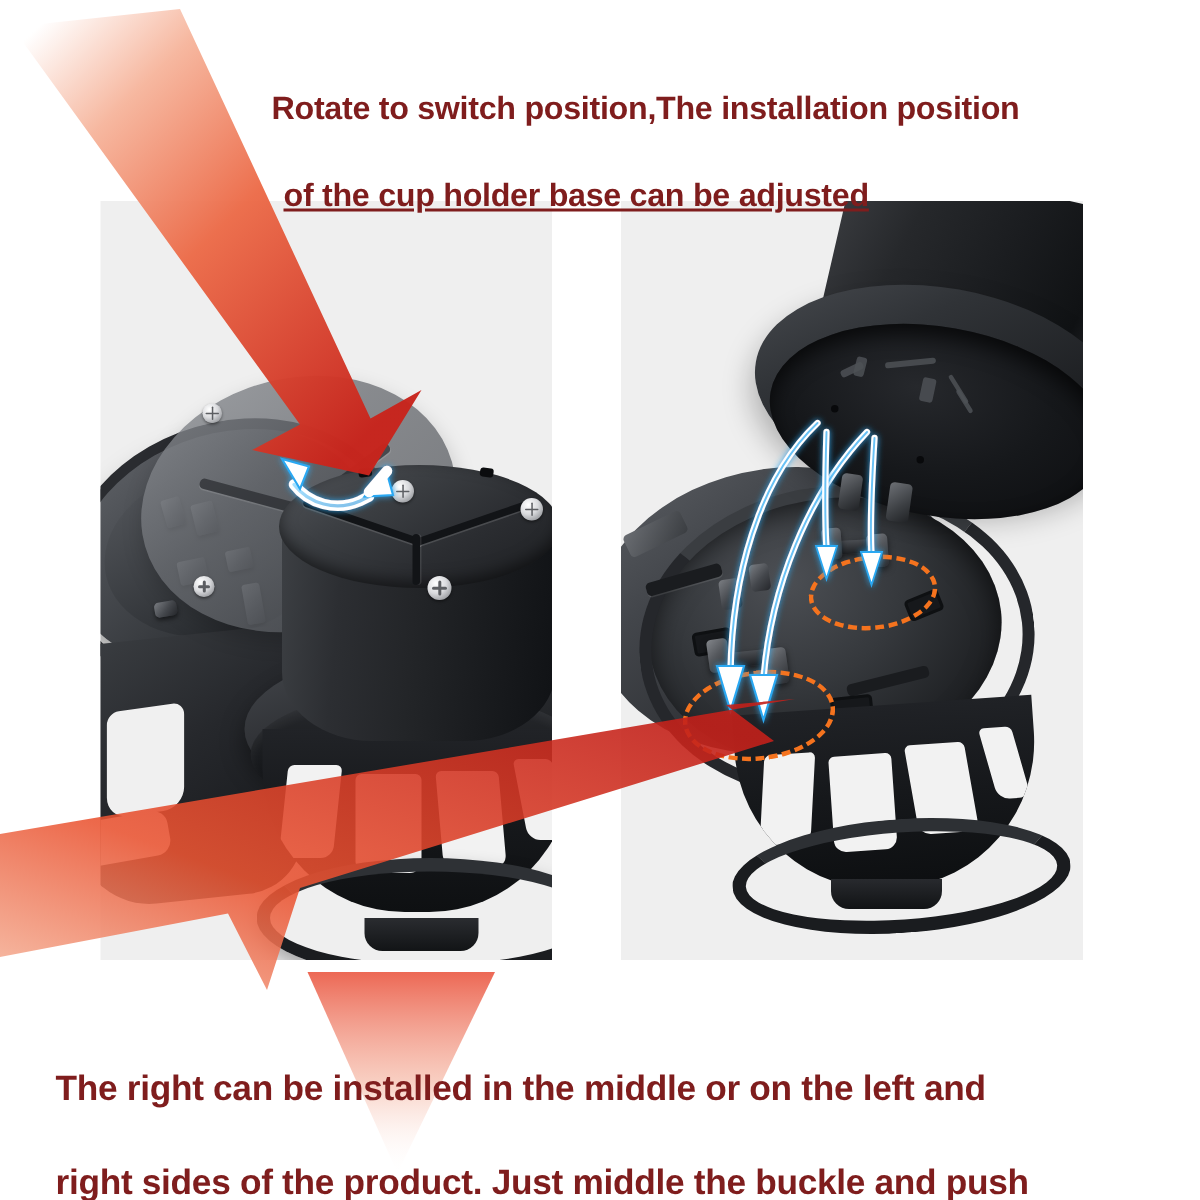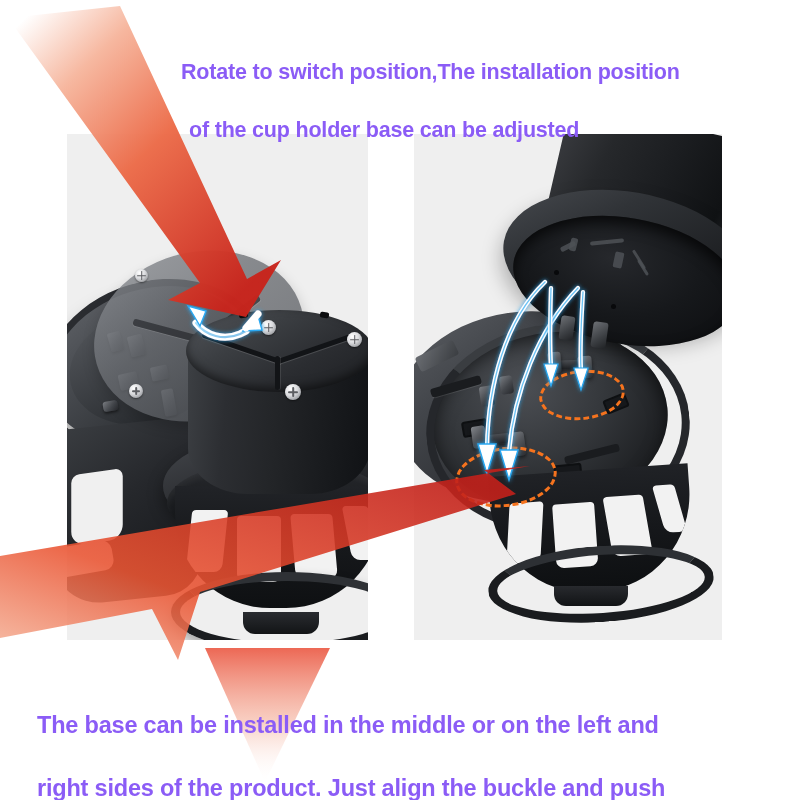--- a/index.html
+++ b/index.html
@@ -8,31 +8,31 @@
     width:800px;height:800px;
     background:#ffffff;
     font-family:"Liberation Sans","DejaVu Sans",sans-serif;
     overflow:hidden;
   }
   #stage{position:relative;width:800px;height:800px;background:#fff;overflow:hidden;}
 
   
   .caption{
     position:absolute;
-    color:#8b5cf6;
+    color:#7f1d1d;
     font-weight:700;
     letter-spacing:-0.2px;
     white-space:pre-line;
     z-index:60;
   }
   #caption-top{
     left:181px;top:29px;width:612px;
     font-size:21.5px;line-height:29px;
   }
-  #caption-top .ln2{display:block;padding-left:8px;}
+  #caption-top .ln2{display:block;padding-left:8px;text-decoration:underline;}
   #caption-bottom{
     left:37px;top:678px;width:730px;
     font-size:23.5px;line-height:31.5px;
   }
 
   
   .panel{position:absolute;background:#efefef;overflow:hidden;}
   #panel-left{left:67px;top:134px;width:301px;height:506px;}
   #panel-right{left:414px;top:134px;width:308px;height:506px;}
 
@@ -484,18 +484,18 @@
       <path d="M205,648 L330,648 L265,782 Z" fill="url(#redTail)" opacity="0.85"></path>
     </g>
   </svg>
 
   <div class="caption" id="caption-top">
     <span>Rotate to switch position,The installation position</span><br>
     <span class="ln2">of the cup holder base can be adjusted</span>
   </div>
 
   <div class="caption" id="caption-bottom">
-    <span>The base can be installed in the middle or on the left and</span><br>
-    <span>right sides of the product. Just align the buckle and push</span><br>
+    <span>The right can be installed in the middle or on the left and</span><br>
+    <span>right sides of the product. Just middle the buckle and push</span><br>
     
   </div>
 
 </div>
 
 </body></html>

